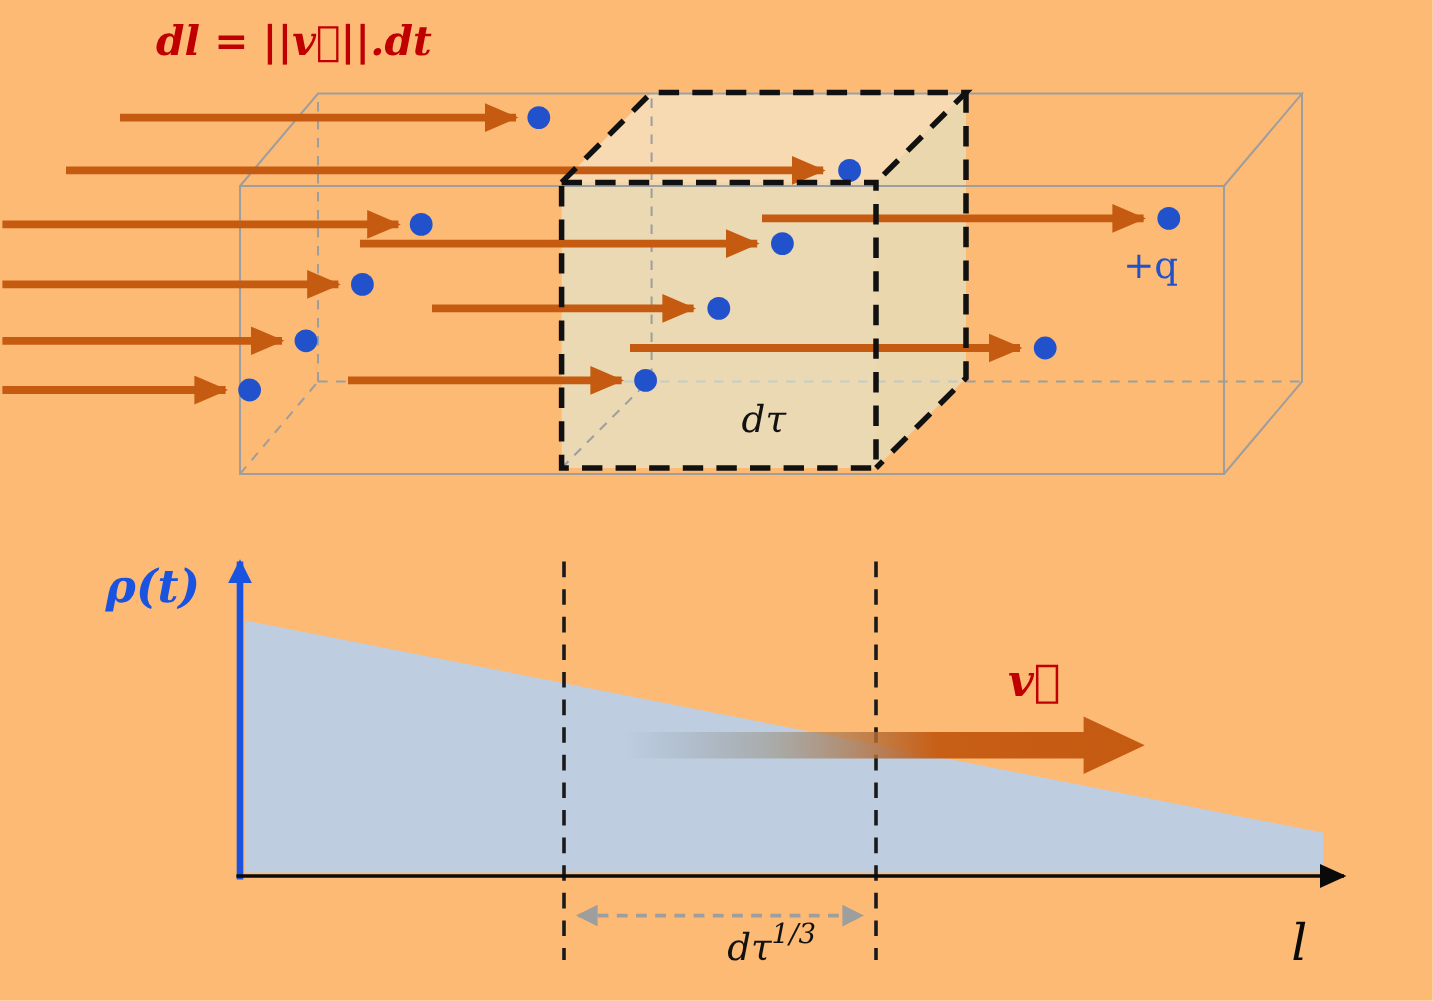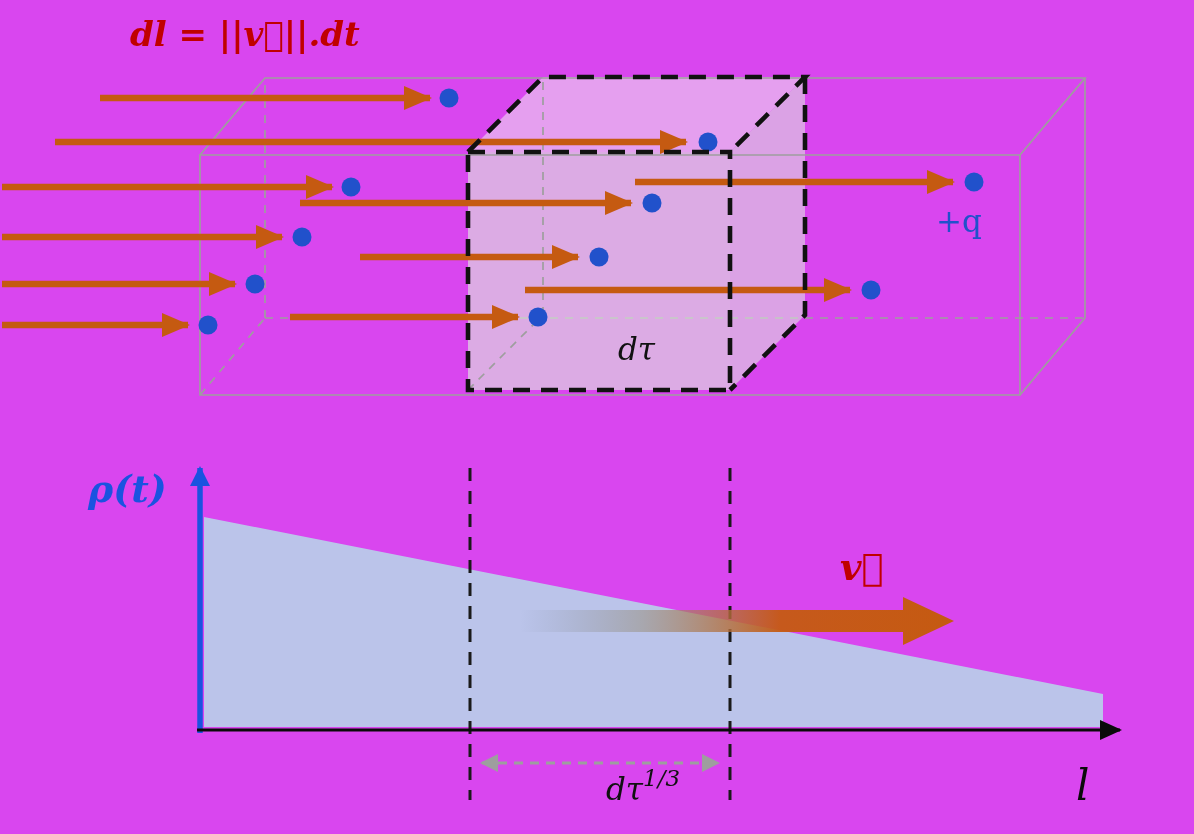--- a/index.html
+++ b/index.html
@@ -1,20 +1,20 @@
 <!DOCTYPE html>
 <html style="--red: #C00000; --orange: #C55A11; --blue-dot: #2151CB; --axis-blue: #1A53E0; --density: #B9CFE9; --green: #DDEEDC; --gray: #9E9E9E;"><head>
 <meta charset="utf-8">
 <style>
   :root{
     --red:#C00000; --orange:#C55A11; --blue-dot:#2151CB; --axis-blue:#1A53E0;
     --density:#B9CFE9; --green:#DDEEDC; --gray:#9E9E9E;
   }
   html,body{margin:0;padding:0;background:#ffffff;}
-  .stage{position:relative;width:1194px;height:834px;background:#d946ef;overflow:hidden;}
+  .stage{position:relative;width:1194px;height:834px;background:#fdba74;overflow:hidden;}
   svg{display:block;}
   text{font-family:"DejaVu Serif","Liberation Serif",serif;}
   .math{font-style:italic;}
   .charge-arrow{stroke:var(--orange);stroke-width:6.5;}
   .charge-dot{fill:var(--blue-dot);}
   .boxline{stroke:var(--gray);stroke-width:1.7;fill:none;}
   .boxhidden{stroke:var(--gray);stroke-width:1.7;fill:none;stroke-dasharray:8 7;}
   .cubeedge{stroke:#111111;stroke-width:4.6;fill:none;stroke-dasharray:17 11;stroke-linecap:butt;}
   .regionline{stroke:#1a1a1a;stroke-width:3;stroke-dasharray:13 10;}
 </style>

